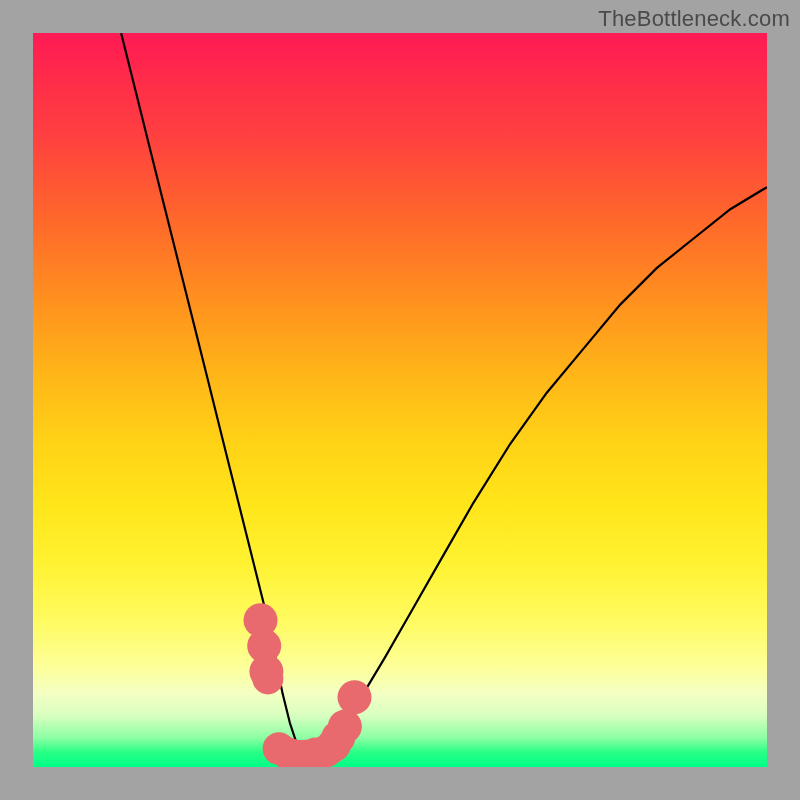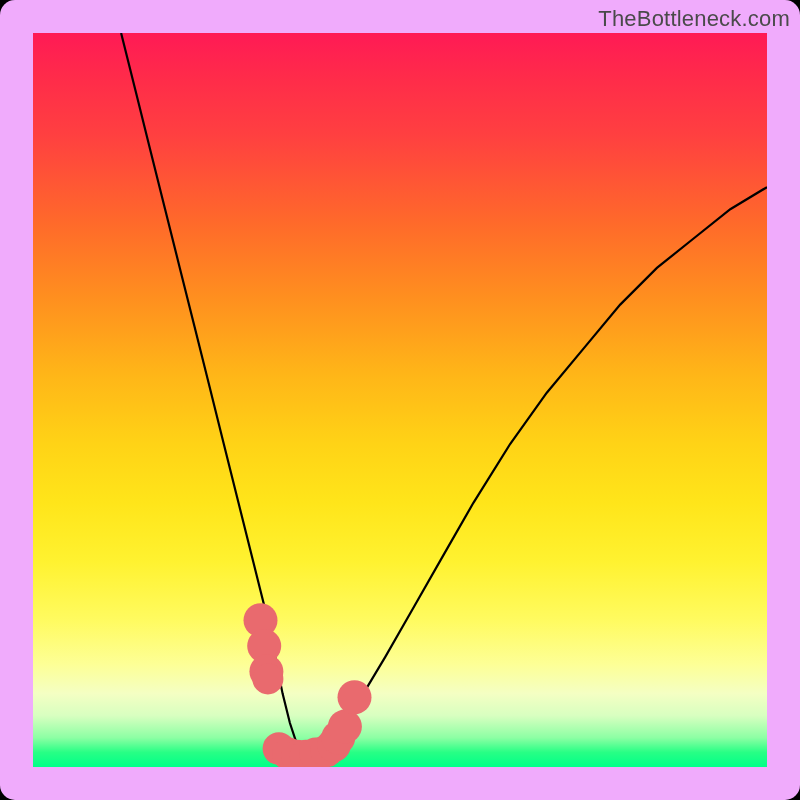--- a/index.html
+++ b/index.html
@@ -8,22 +8,21 @@
     width: 800px;
     height: 800px;
     overflow: hidden;
     background: #000;
     font-family: Arial, Helvetica, sans-serif;
   }
   .frame {
     position: absolute;
     left: 0; top: 0;
     width: 800px; height: 800px;
-    background: #f0abfc;
-    border-radius: 15px;
+    background: #a3a3a3;
   }
   .plot-area {
     position: absolute;
     left: 33px;
     top: 33px;
     width: 734px;
     height: 734px;
     overflow: hidden;
   }
   .gradient {

